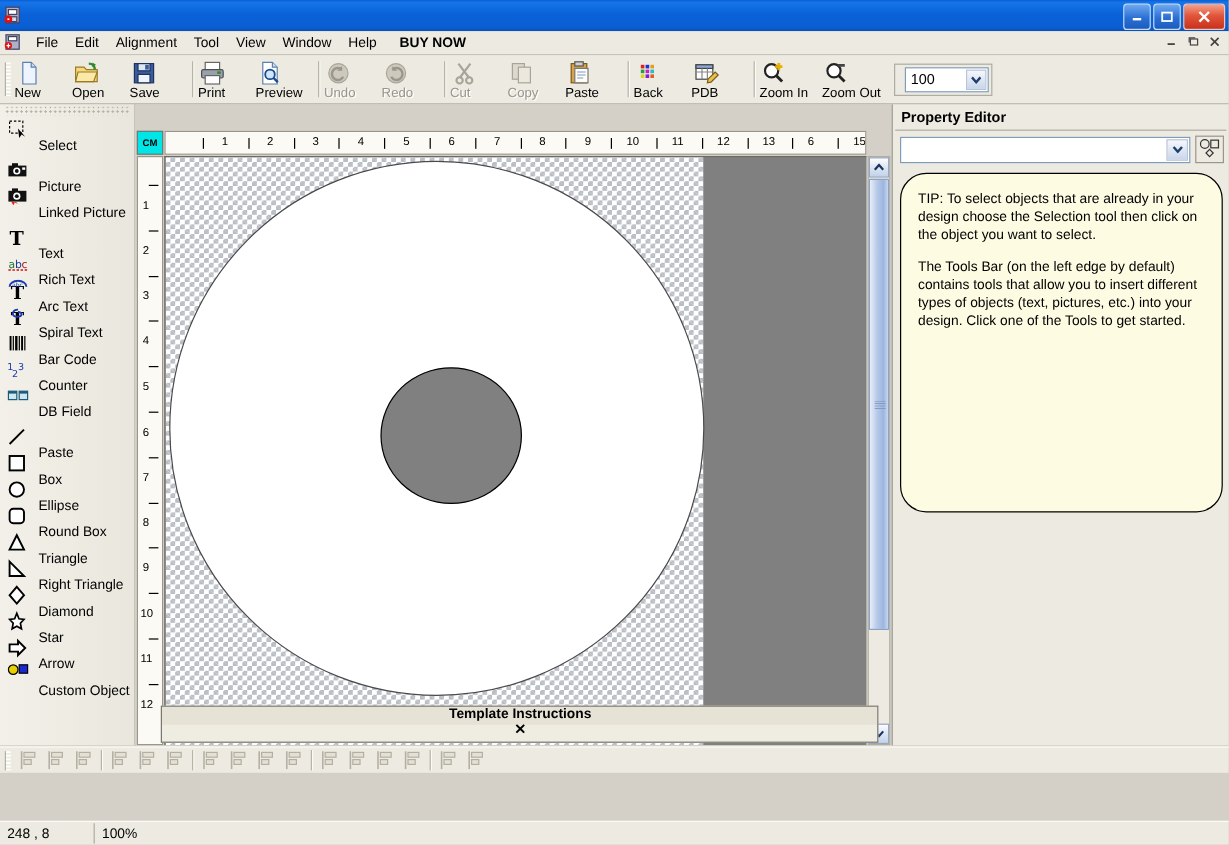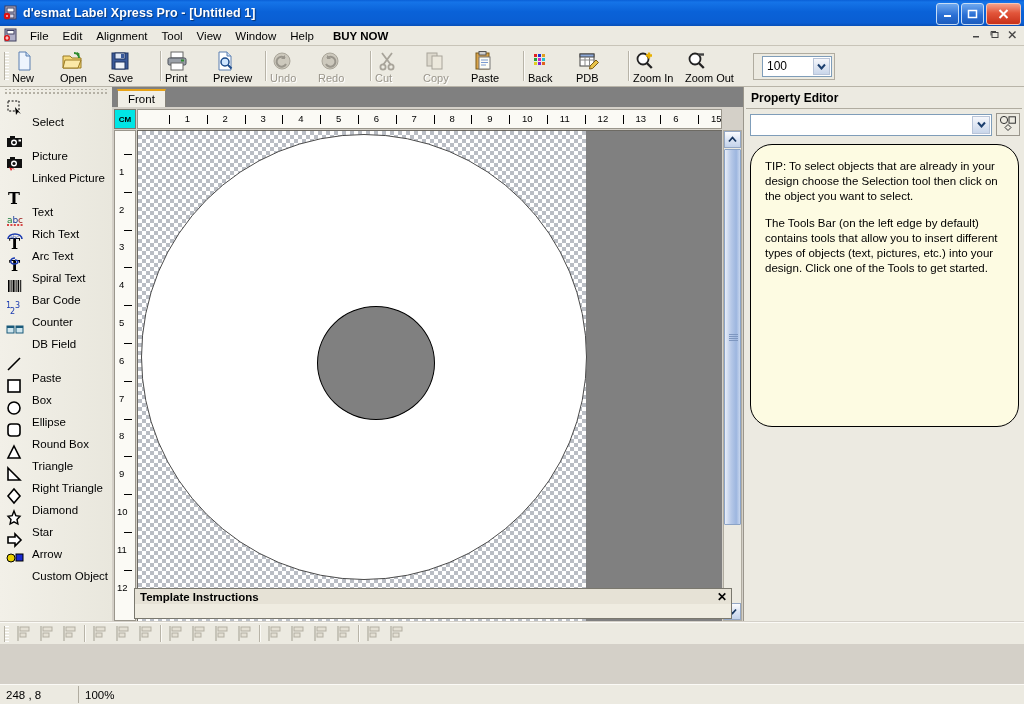--- a/index.html
+++ b/index.html
@@ -57,21 +57,21 @@
 
   
   .zoomcombo{
     margin-left:6px;width:70px;height:21px;background:#fff;border:1px solid #7f9db9;
     display:flex;align-items:center;position:relative;flex:none;box-sizing:border-box;
   }
   .zoomcombo .val{padding-left:4px;font-size:12px;}
   .zc-arrow{position:absolute;right:1px;top:1px;width:17px;height:17px;
     background:linear-gradient(to bottom,#f6f7fb,#c9d6ea);border:1px solid #b8c4d8;
     display:flex;align-items:center;justify-content:center;box-sizing:border-box;}
-  .zoomcombo-outer{margin-left:16px;border:1px solid #b0aca0;padding:2px;background:#eceae1;
+  .zoomcombo-outer{margin-left:8px;border:1px solid #b0aca0;padding:2px;background:#eceae1;
       display:flex;align-items:center;height:27px;box-sizing:border-box;flex:none;}
 
   
   .toolspanel{
     position:absolute;left:0;top:87px;width:112px;bottom:81px;
     background:linear-gradient(to right,#f2f0e8,#e9e7dd);
     border-right:1px solid #9a968c;overflow:hidden;
   }
   .tp-grip{height:7px;margin:2px 4px 1px 4px;
      background-image:radial-gradient(circle,#b5b1a5 0.8px,transparent 1px);
@@ -122,21 +122,21 @@
   .sthumb{position:absolute;left:0;width:17px;
      background:linear-gradient(to right,#e8eef9,#b7c9e8 40%,#9db6df 75%,#c8d7ef);
      border:1px solid #8ba3c6;box-sizing:border-box;border-radius:1px;}
   .sgrip{position:absolute;left:4px;width:9px;height:7px;
      background-image:linear-gradient(#7e97c0 1px,transparent 1px);background-size:100% 2px;}
 
   
   .tmpl{position:absolute;left:134px;top:588px;right:292px;height:31px;
      background:#efece1;border:1px solid #7a786e;box-sizing:border-box;overflow:hidden;}
   .tmpl-hdr{height:15px;display:flex;align-items:center;justify-content:space-between;
-     padding:0 4px 0 5px;font-weight:bold;font-size:11.5px;background:#e6e2d6;}
+     padding:0 4px 0 5px;font-weight:bold;font-size:11.5px;background:#e6e2d6;flex-direction:column;}
   .tmpl-x{font-weight:bold;font-size:12px;cursor:default;}
   .tmpl-body{background:#fdfbe2;font-size:11.5px;padding:1px 5px;white-space:nowrap;overflow:hidden;}
 
   
   .proppanel{position:absolute;right:0;top:87px;width:281px;bottom:81px;
      background:#eceae1;border-left:1px solid #9a968c;box-sizing:border-box;}
   .prop-title{padding:4px 0 3px 7px;font-weight:bold;font-size:12px;}
   .prop-line{height:1px;background:#b0aca0;margin:0 2px;}
   .prop-row{display:flex;align-items:center;padding:4px 4px 0 6px;gap:4px;}
   .prop-combo{flex:1;height:22px;background:#fff;border:1px solid #7f9db9;position:relative;
@@ -180,21 +180,20 @@
   <div class="titlebar">
     <span class="title-ico">
       <svg width="16" height="16" viewBox="0 0 16 16">
         <rect x="2" y="1" width="11" height="13" fill="#b0b0c8" stroke="#404060"></rect>
         <rect x="4" y="3" width="7" height="4" fill="#ffffff" stroke="#404060"></rect>
         <rect x="4" y="9" width="7" height="4" fill="#d8d8e8" stroke="#404060"></rect>
         <circle cx="4" cy="11" r="3.2" fill="#e01010"></circle>
         <rect x="3.2" y="10.3" width="1.6" height="1.4" fill="#fff"></rect>
       </svg>
     </span>
-    <span class="title-text">d'esmat Label Xpress Pro  - [Untitled 1]</span>
     <div class="win-btns">
       <div class="wbtn">
         <svg width="10" height="10">
             <rect x="1" y="6" width="7" height="2" fill="#fff"></rect>
           </svg>
       </div>
       <div class="wbtn">
         <svg width="11" height="10">
             <rect x="1.5" y="1.5" width="8" height="7" fill="none" stroke="#fff" stroke-width="1.5"></rect>
           </svg>
@@ -591,25 +590,20 @@
       <span class="ticon">
         <svg width="20" height="18" viewBox="0 0 20 18">
           <circle cx="5" cy="5" r="4" fill="#e8d000" stroke="#000"></circle>
           <rect x="10" y="1" width="7" height="7" fill="#1a2ad0" stroke="#000"></rect>
         </svg></span>
       <span class="tlabel">Custom Object</span>
     </div>
   </div>
 
   <div class="docarea">
-    <div class="tabstrip">
-      <div class="tab">
-        <span>Front</span>
-      </div>
-    </div>
 
     <div class="rulercorner">
       <span>CM</span>
     </div>
 
     <div class="hruler" id="hruler">
         <div class="hmin" style="left: 30.9px;"></div>
         <div class="htick" style="left: 46.8px;">1</div>
         <div class="hmin" style="left: 68.7px;"></div>
         <div class="htick" style="left: 84.6px;">2</div>

